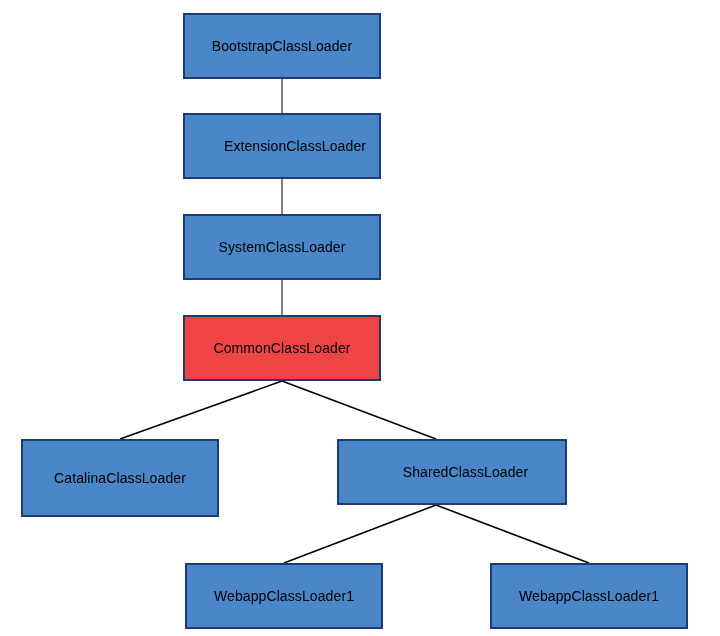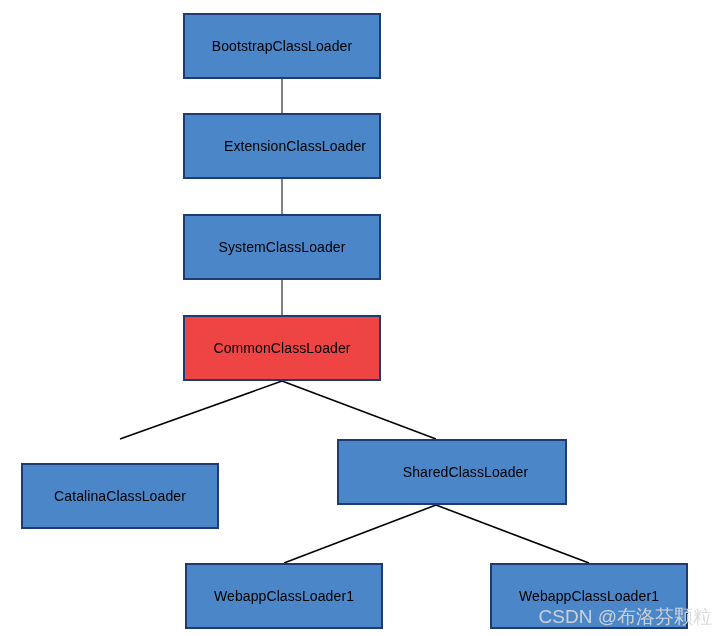--- a/index.html
+++ b/index.html
@@ -74,29 +74,28 @@
       </div>
       <div class="node" style="left: 183px; top: 113px; width: 198px; height: 66px; background: rgb(74, 134, 200); border-color: rgb(31, 59, 115); padding-left: 26px;">
         <span class="node-label" style="color: rgb(0, 0, 0);">ExtensionClassLoader</span>
       </div>
       <div class="node" style="left: 183px; top: 214px; width: 198px; height: 66px; background: rgb(74, 134, 200); border-color: rgb(31, 59, 115);">
         <span class="node-label" style="color: rgb(0, 0, 0);">SystemClassLoader</span>
       </div>
       <div class="node" style="left: 183px; top: 315px; width: 198px; height: 66px; background: #ef4444; border-color: rgb(31, 59, 115);">
         <span class="node-label" style="color: rgb(0, 0, 0);">CommonClassLoader</span>
       </div>
-      <div class="node" style="left: 21px; top: 439px; width: 198px; height: 66px; background: rgb(74, 134, 200); border-color: rgb(31, 59, 115); margin-top: 24px;">
+      <div class="node" style="left: 21px; top: 439px; width: 198px; height: 78px; background: rgb(74, 134, 200); border-color: rgb(31, 59, 115);">
         <span class="node-label" style="color: rgb(0, 0, 0);">CatalinaClassLoader</span>
       </div>
       <div class="node" style="left: 337px; top: 439px; width: 230px; height: 66px; background: rgb(74, 134, 200); border-color: rgb(31, 59, 115); padding-left: 27px;">
         <span class="node-label" style="color: rgb(0, 0, 0);">SharedClassLoader</span>
       </div>
       <div class="node" style="left: 185px; top: 563px; width: 198px; height: 66px; background: rgb(74, 134, 200); border-color: rgb(31, 59, 115);">
         <span class="node-label" style="color: rgb(0, 0, 0);">WebappClassLoader1</span>
       </div>
       <div class="node" style="left: 490px; top: 563px; width: 198px; height: 66px; background: rgb(74, 134, 200); border-color: rgb(31, 59, 115);">
         <span class="node-label" style="color: rgb(0, 0, 0);">WebappClassLoader1</span>
       </div>
     </div>
 
-  <div id="watermark" style="color: rgb(216, 216, 216);">CSDN @布洛芬颗粒</div>
 
 </div>
 
 </body></html>

